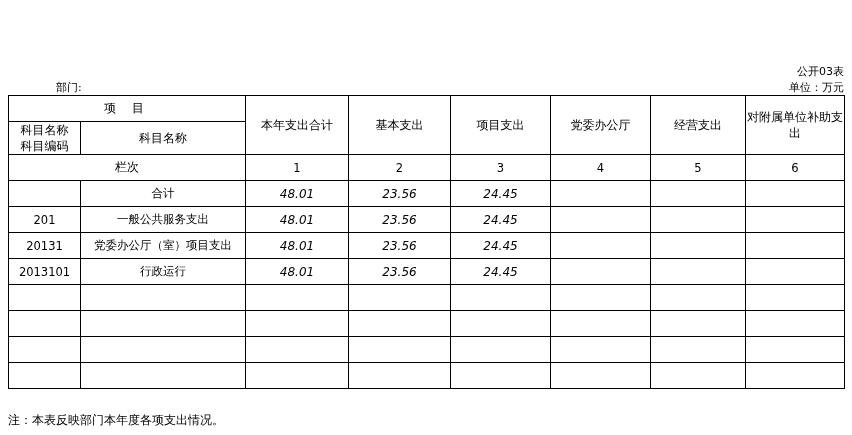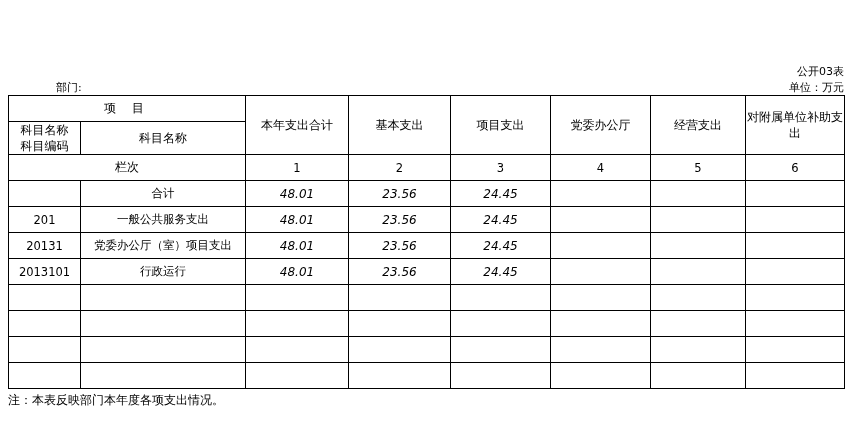--- a/index.html
+++ b/index.html
@@ -91,21 +91,21 @@
   }
   .ctr {
     text-align: center;
   }
   .spaced {
     letter-spacing: 6px;
   }
   .note {
     position: absolute;
     left: 8px;
-    top: 392px;
+    top: 412px;
     font-size: 12px;
   }
 </style>
 </head>
 <body>
 
 <div class="page">
 
 
   <div class="code-line">公开03表</div>

